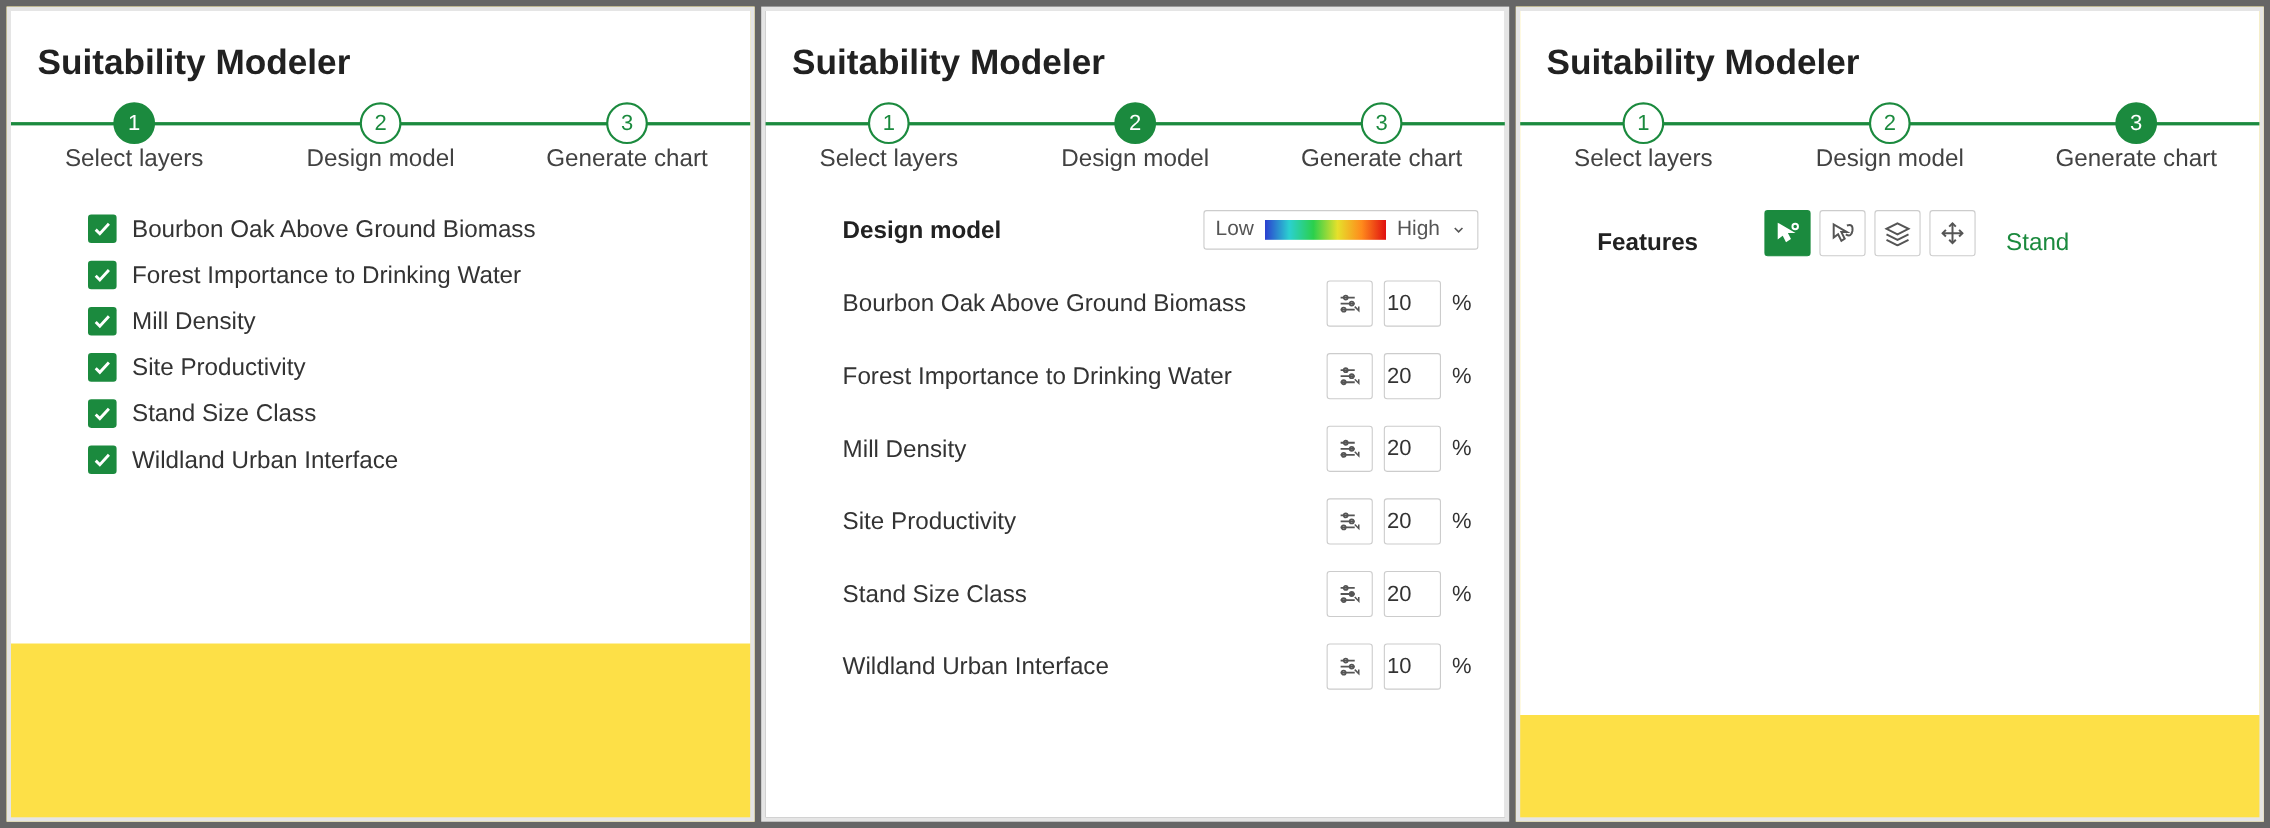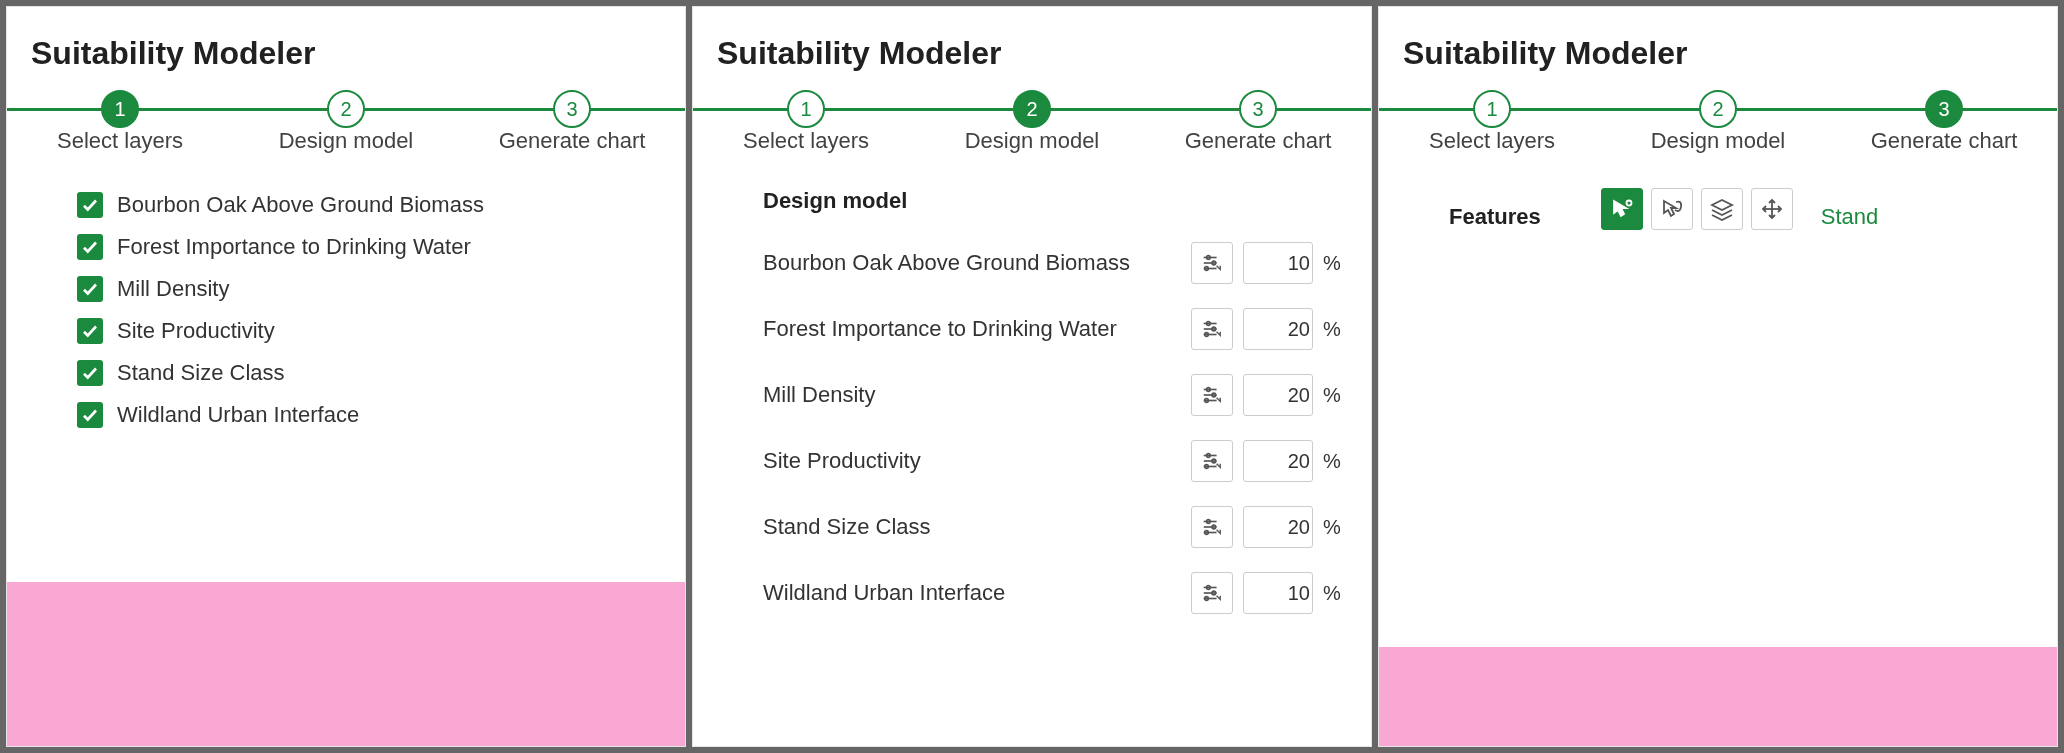--- a/index.html
+++ b/index.html
@@ -9,22 +9,22 @@
     background: #666;
     font-family: "Segoe UI", Arial, sans-serif;
     color: #212121;
     width: 2064px;
     height: 753px;
     display: flex;
     gap: 6px;
   }
   .panel-wrap {
     flex: 1;
-    background: #f9a8d4;
-    border: 1px solid #e5e5e5;
+    background: #fde047;
+    border: 4px solid #e5e5e5;
     display: flex;
     flex-direction: column;
   }
   .panel {
     background: #fff;
     width: 100%;
   }
   .panel.p1 { height: 575px; }
   .panel.p2 { height: 100%; }
   .panel.p3 { height: 640px; }
@@ -144,25 +144,25 @@
     border-radius: 3px;
     background: #fff;
     display: flex;
     align-items: center;
     justify-content: center;
     cursor: pointer;
   }
   .tool-btn.active { background: #1b8a3e; border-color: #1b8a3e; }
   .tool-btn.active svg { stroke: #fff; fill: #fff; }
   .weight-input {
-    width: 70px;
+    width: 52px;
     height: 42px;
     border: 1px solid #ccc;
     border-radius: 3px;
-    text-align: right;
+    text-align: left;
     font-size: 20px;
     color: #333;
   }
   .pct { font-size: 20px; color: #333; width: 24px; }
 
   
   .features-row {
     display: flex;
     align-items: flex-end;
     margin-top: 6px;
@@ -271,20 +271,30 @@
       </div>
       <div class="step">
         <div class="circle">3</div>
         <div class="step-label">Generate chart</div>
       </div>
     </div>
 
     <div class="body">
       <div class="design-header">
         <div class="design-title">Design model</div>
+        <div class="colorramp-select">
+          <span>Low</span>
+          <div class="ramp"></div>
+          <span>High</span>
+          <span>
+            <svg width="14" height="14" viewBox="0 0 24 24">
+                <polyline points="6,9 12,15 18,9" fill="none" stroke="#555" stroke-width="2.5"></polyline>
+              </svg>
+          </span>
+        </div>
       </div>
 
       <div class="weight-list">
 
         <div class="weight-row">
           <div class="weight-label">Bourbon Oak Above Ground Biomass</div>
           <div class="tool-btn">
             <svg width="22" height="22" viewBox="0 0 24 24" fill="none" stroke="#555" stroke-width="1.8">
                 <line x1="3" y1="6" x2="17" y2="6"></line>
                 <circle cx="8" cy="6" r="2"></circle>

